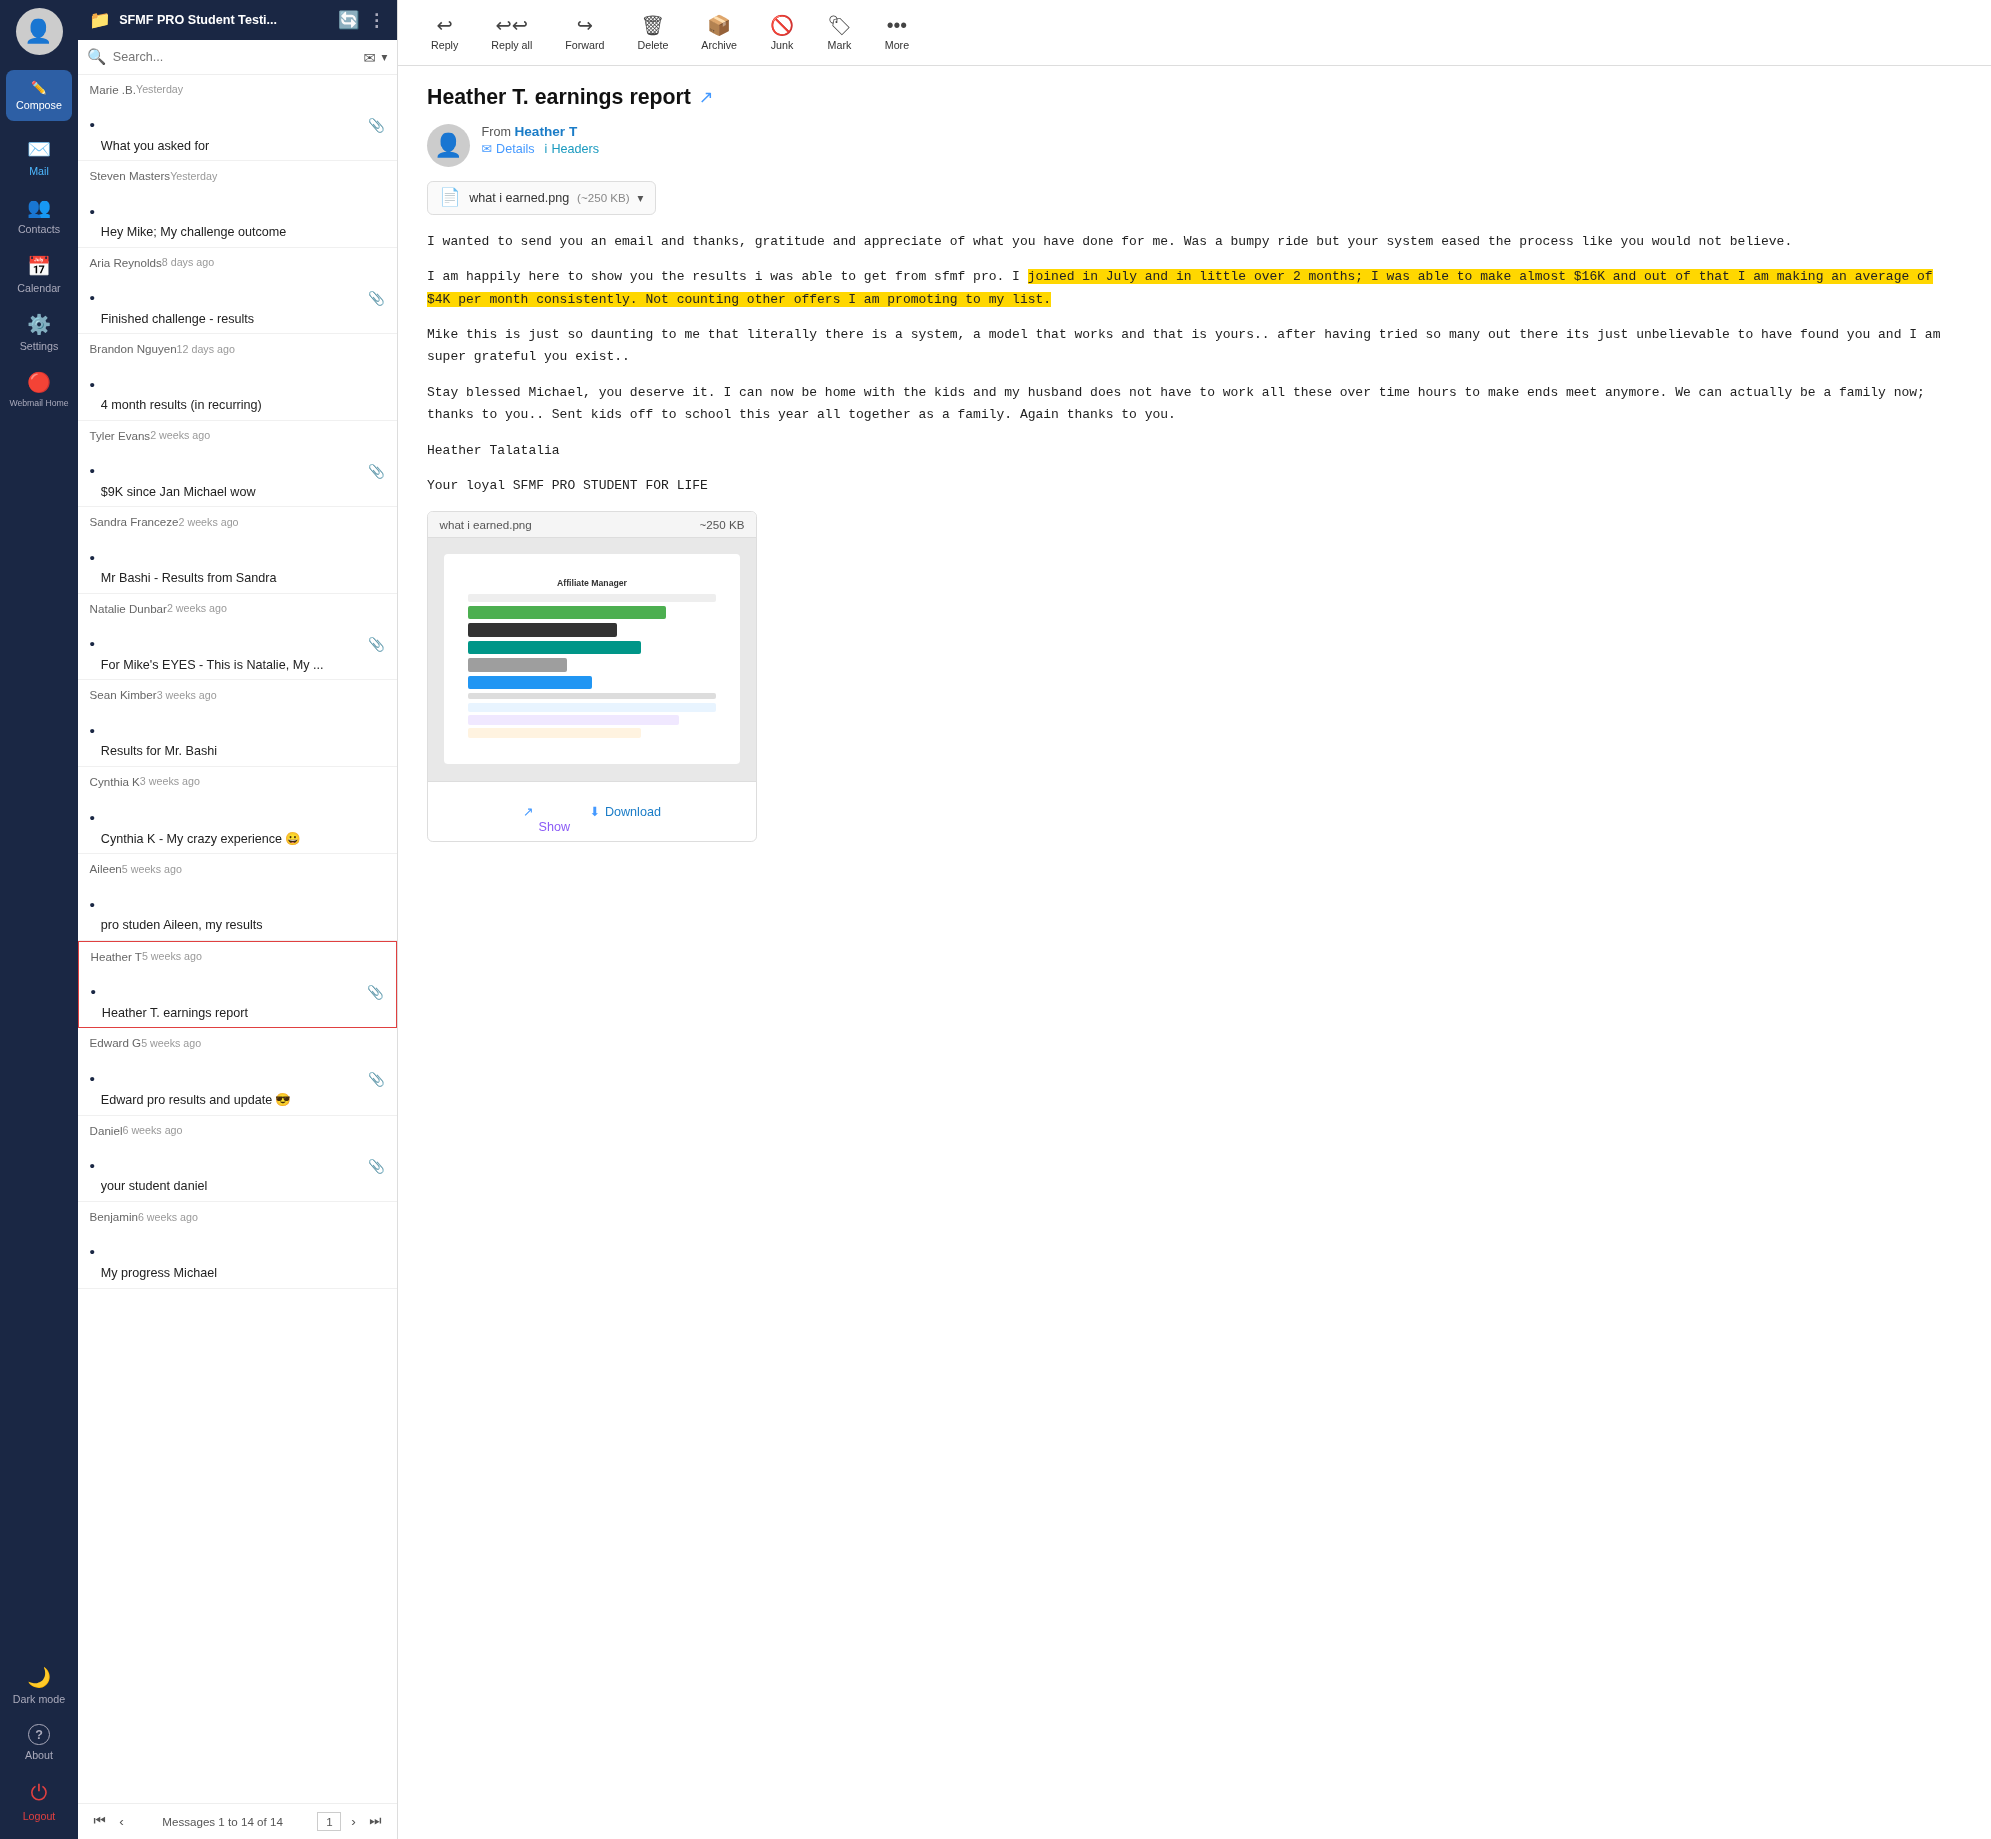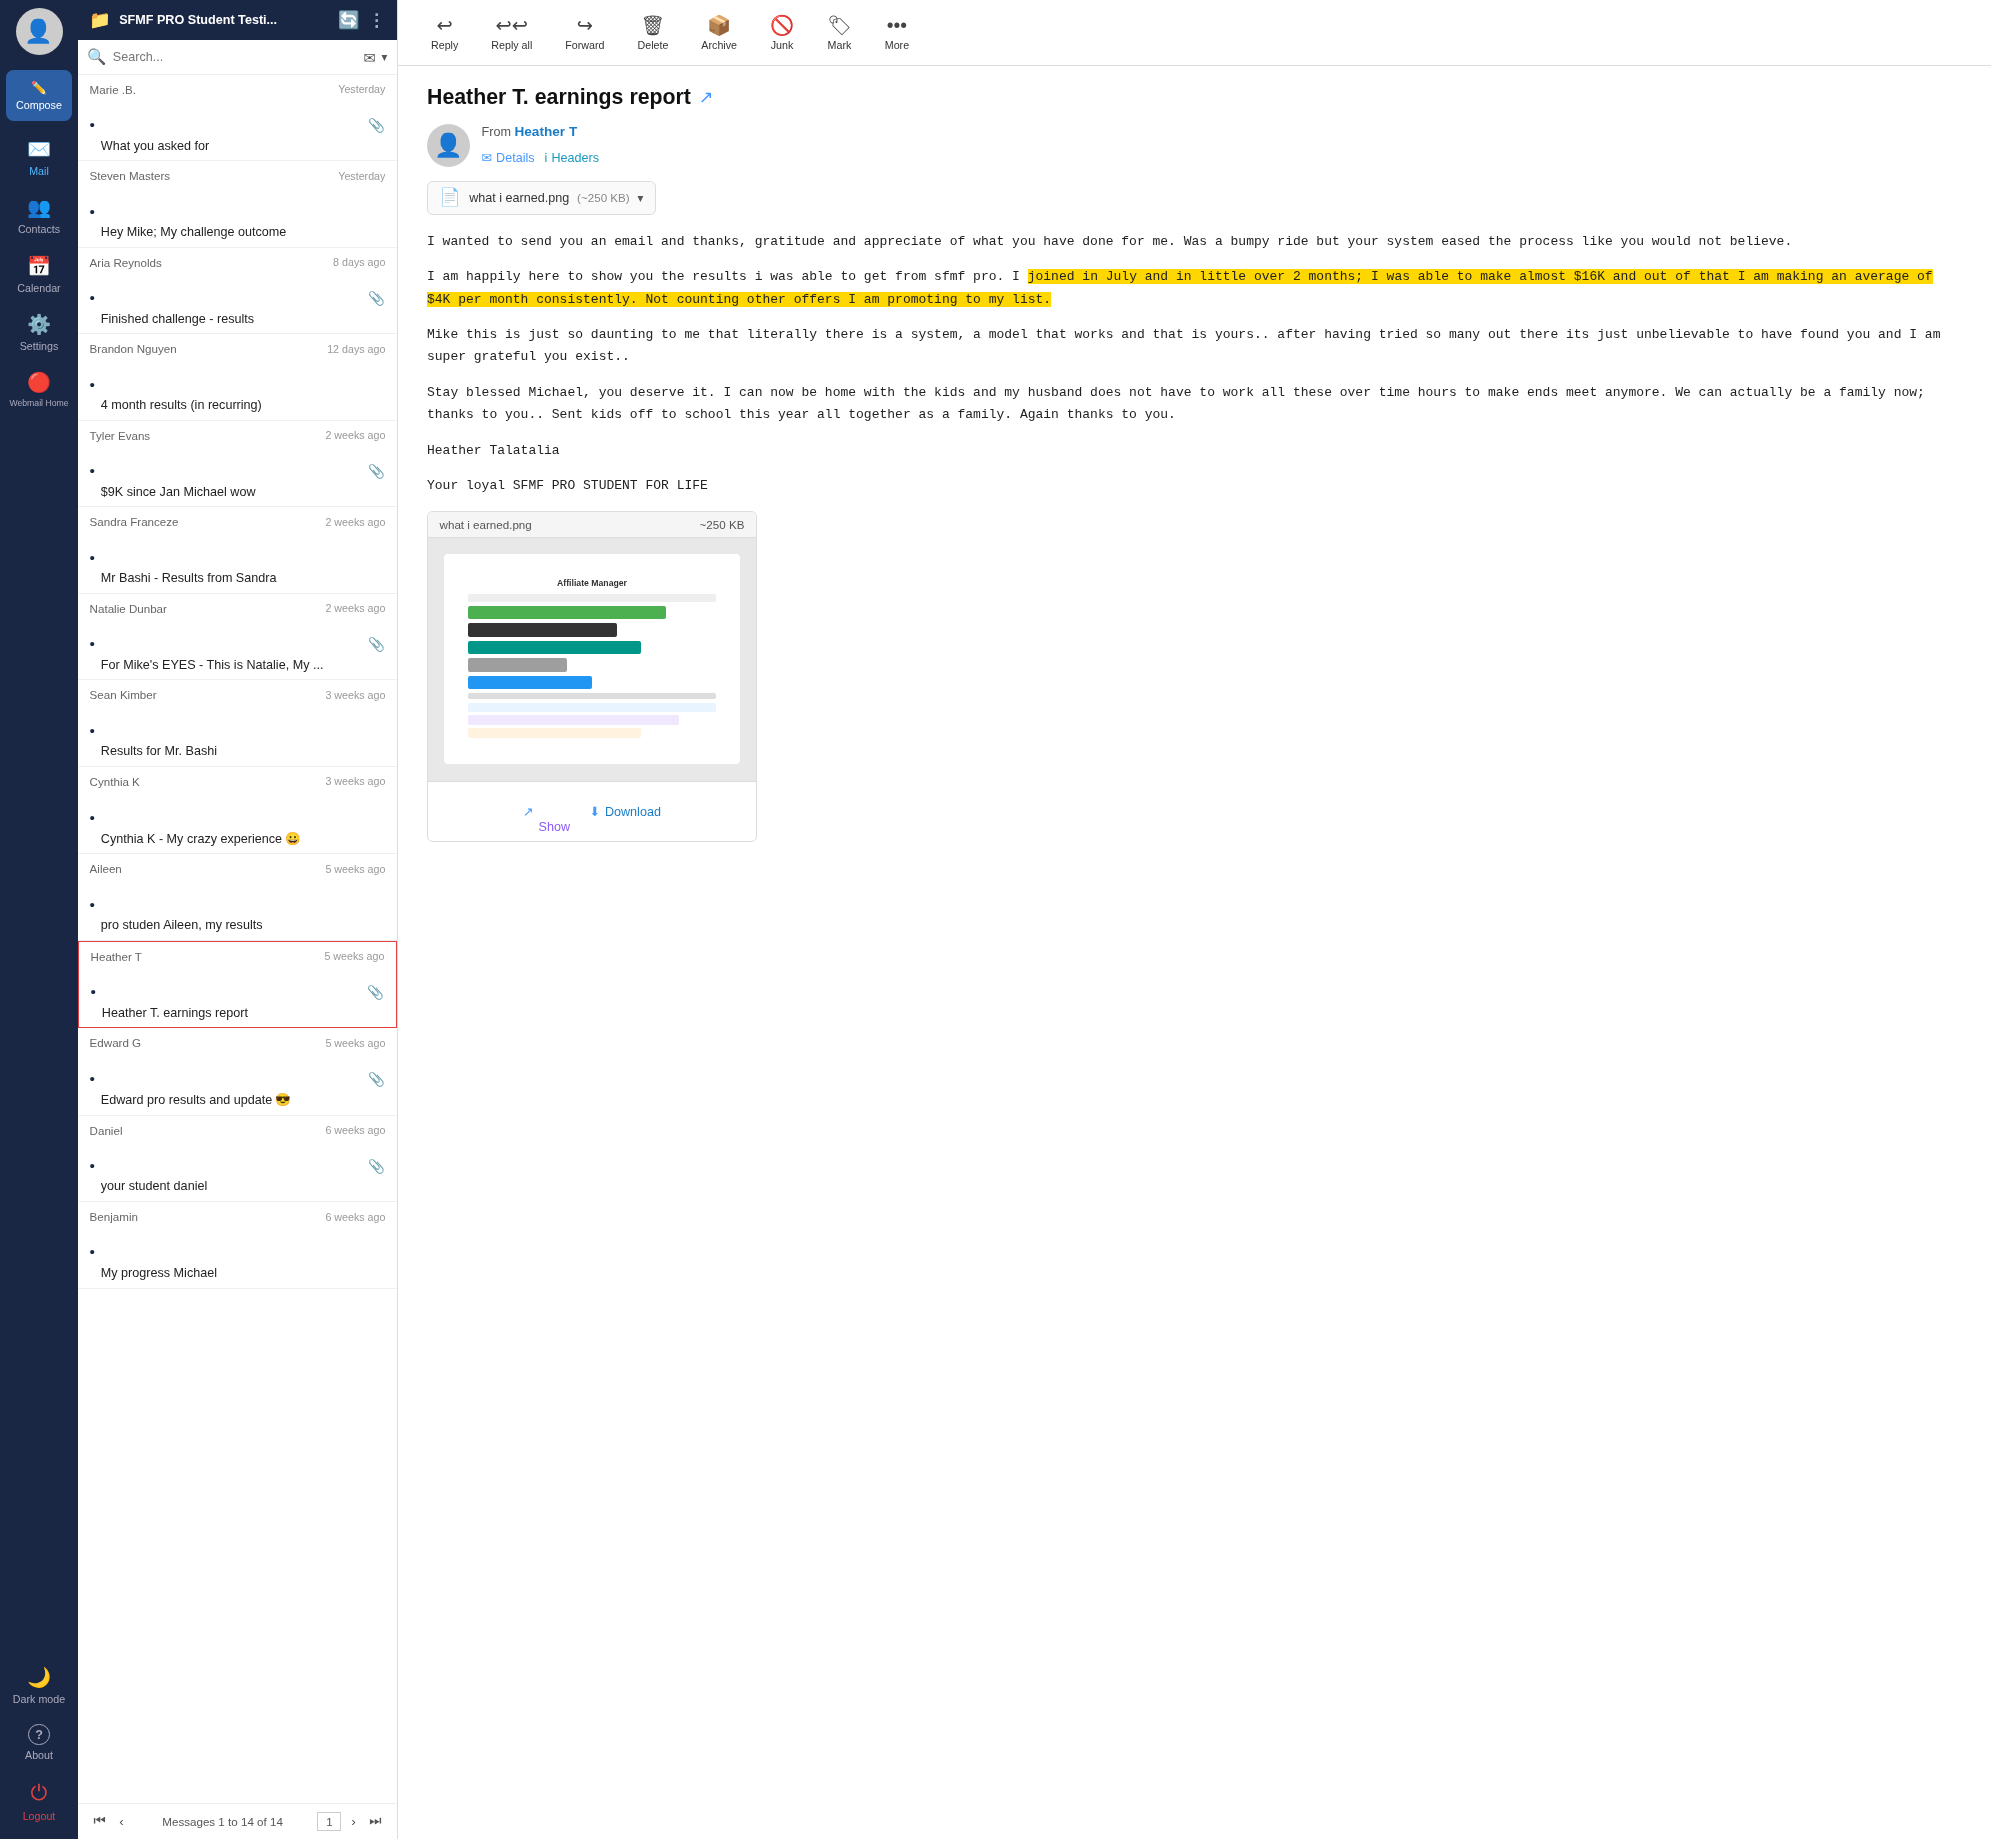--- a/index.html
+++ b/index.html
@@ -79,21 +79,21 @@
     .search-bar .caret-icon { color: #555; font-size: 11.6px; }
 
     .email-list { flex: 1; overflow-y: auto; }
     .email-item {
       padding: 7.8px 11.6px;
       border-bottom: 1px solid #f0f0f0;
       cursor: pointer;
       background: #fff;
     }
     .email-item.selected { background: #fff; border: 1.9px solid #e04040; }
-    .email-item-header { display: flex; align-items: center; justify-content: space-between; margin-bottom: 1.9px; }
+    .email-item-header { display: flex; align-items: center; margin-bottom: 1.9px; }
     .email-sender { font-size: 11.6px; color: #666; }
     .email-date { font-size: 10.7px; color: #999; }
     .email-subject-row { display: flex; align-items: center; gap: 3.9px; }
     .email-bullet { color: #1a2744; font-size: 15.5px; margin-right: 1.9px; }
     .email-subject { font-size: 12.6px; color: #222; font-weight: 500; flex: 1; white-space: nowrap; overflow: hidden; text-overflow: ellipsis; margin-top: 41px; }
     .email-attach { color: #999; font-size: 13.6px; }
 
     .email-list-footer {
       padding: 7.8px 11.6px;
       border-top: 1px solid #eee;
@@ -134,21 +134,21 @@
     .toolbar-btn .tb-icon { font-size: 19.4px; color: #444; }
 
     
     .email-detail { flex: 1; overflow-y: auto; padding: 19.4px 29px; }
     .email-title-row { display: flex; align-items: center; gap: 7.8px; margin-bottom: 13.6px; }
     .email-title { font-size: 21.3px; font-weight: bold; color: #111; }
     .email-title-icon { font-size: 17.5px; color: #4499ff; }
 
     .email-from-row { display: flex; align-items: flex-start; gap: 11.6px; margin-bottom: 13.6px; }
     .from-avatar { width: 43px; height: 43px; border-radius: 50%; background: #ccc; display: flex; align-items: center; justify-content: center; font-size: 19.4px; color: #888; flex-shrink: 0; }
-    .from-details { display: flex; flex-direction: column; gap: 10px; }
+    .from-details { display: flex; flex-direction: column; gap: 1px; }
     .from-links { display: flex; gap: 9.7px; }
     .from-link { display: flex; align-items: center; gap: 3.9px; font-size: 12.6px; cursor: pointer; }
     .from-link.details { color: #4499ff; }
     .from-link.headers { color: #1a9abf; }
 
     .attachment-bar {
       display: flex; align-items: center;
       border: 1px solid #ddd;
       border-radius: 5.8px;
       padding: 5.8px 11.6px;

